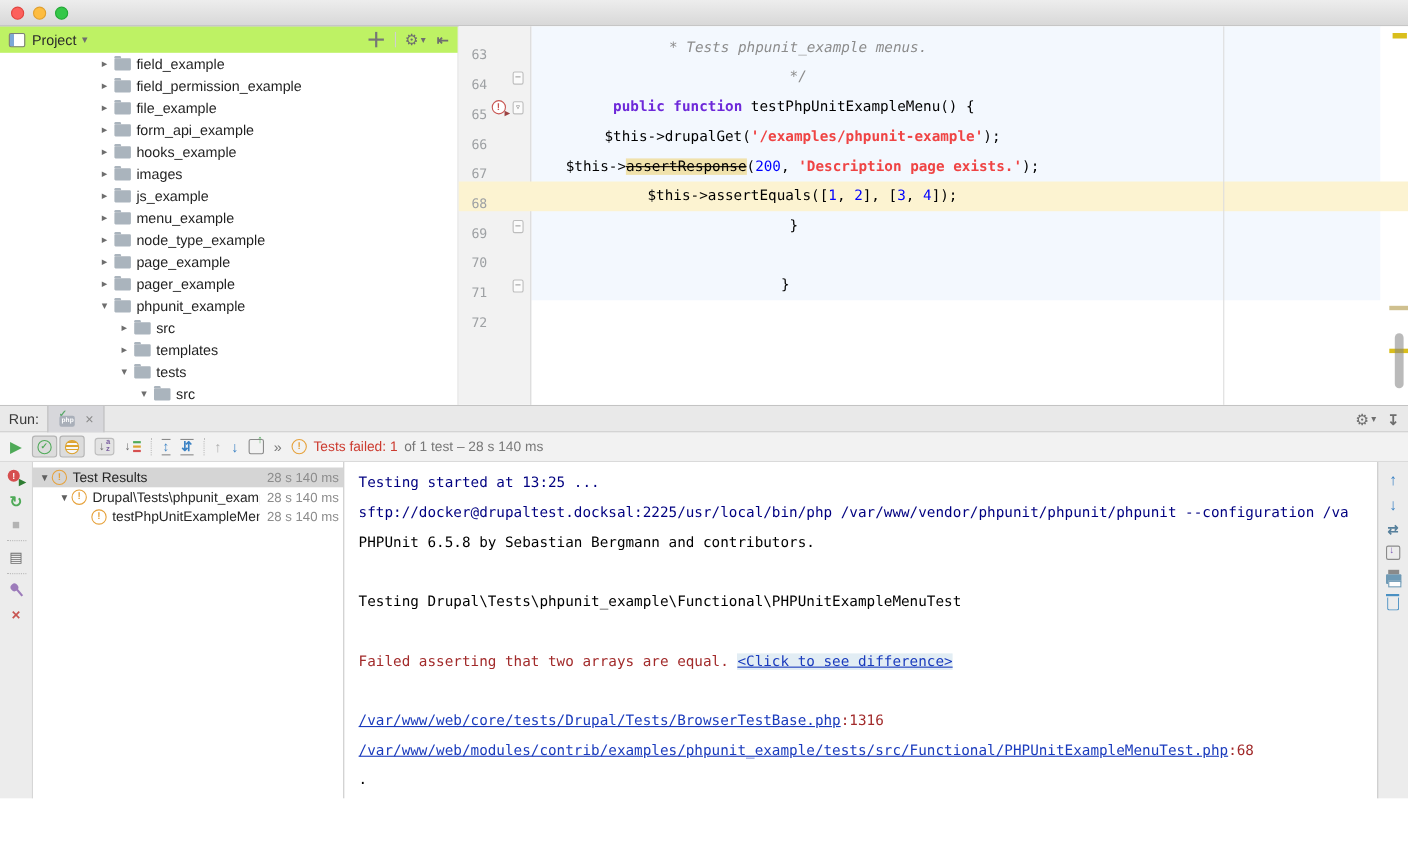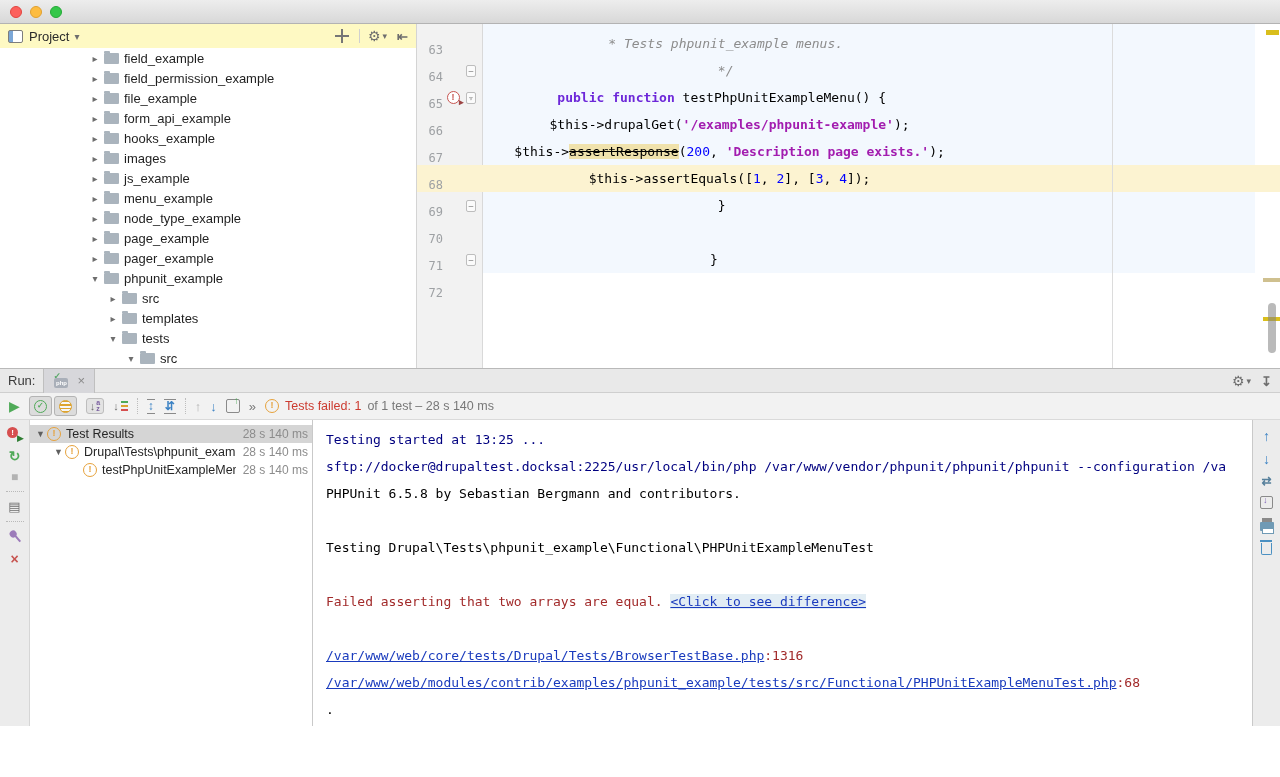--- a/index.html
+++ b/index.html
@@ -18,21 +18,21 @@
   .doc-icon { width:12px; height:15px; background:#fdfdfd; border:1px solid #8e8e8e; border-radius:1px;
               background-image:repeating-linear-gradient(#0000 0 3px,#b7b7b7 3px 4px); background-size:8px 12px;
               background-position:1px 2px; background-repeat:no-repeat; }
   .win-title { font-size:13px; color:#3a3a3a; white-space:nowrap; overflow:hidden; }
 
   
   .main { display:flex; height:344px; }
 
   
   .project-panel { width:417px; background:#fff; border-right:1px solid #d4d4d4; display:flex; flex-direction:column; }
-  .panel-header { height:24px; flex:0 0 24px; background:#fef9c3; display:flex; align-items:center; padding:12px 8px; font-size:13px; color:#2b2b2b; }
+  .panel-header { height:24px; flex:0 0 24px; background:#bef264; display:flex; align-items:center; padding:12px 8px; font-size:13px; color:#2b2b2b; }
   .proj-tool-icon { width:15px; height:13px; border:1px solid #7d7d7d; border-radius:2px; margin-right:6px;
                     background:linear-gradient(to right,#7ba7d7 4px,#fff 4px); }
   .hdr-chev { font-size:10px; color:#6e6e6e; margin-left:5px; }
   .hdr-spacer { flex:1; }
   .crosshair-icon { width:14px; height:14px; position:relative; margin-right:10px; }
   .crosshair-icon::before { content:""; position:absolute; left:0; right:0; top:6px; height:2px; background:#767676; }
   .crosshair-icon::after  { content:""; position:absolute; top:0; bottom:0; left:6px; width:2px; background:#767676; }
   .hdr-sep { width:1px; height:14px; background:#d0d0d0; margin-right:8px; }
   .gear { font-size:14px; color:#6e6e6e; line-height:1; }
   .gear-chev { font-size:9px; color:#6e6e6e; margin:0 10px 0 2px; }
@@ -57,21 +57,21 @@
   .fold-box { width:10px; height:12px; border:1px solid #bdbdbd; background:#fbfbfb; border-radius:2px;
               font-size:9px; line-height:10px; color:#8a8a8a; text-align:center; }
   .fail-mark { width:13px; height:13px; border-radius:50%; border:1.5px solid #c75450; color:#c75450;
                font:bold 9px/10px "Liberation Sans",sans-serif; text-align:center; position:relative; background:#fff;}
   .fail-mark::after { content:"▸"; position:absolute; right:-5px; bottom:-4px; font-size:9px; color:#9c4343; }
   .code-lines { position:absolute; left:66px; top:6px; z-index:3; font:13px/27px "DejaVu Sans Mono",monospace; white-space:pre; }
   .code-line { height:27px;text-align:center; }
   .tok-plain { color:#000; }
   .tok-comment { color:#8c8c8c; font-style:italic; }
   .tok-keyword { color:#6d28d9; font-weight:bold; }
-  .tok-string { color:#a21caf; font-weight:bold; }
+  .tok-string { color:#ef4444; font-weight:bold; }
   .tok-number { color:#0000ff; }
   .tok-deprecated { color:#000; text-decoration:line-through; background:#f0e2ac; }
   .margin-line { position:absolute; left:695px; top:0; height:100%; width:1px; background:#dcdcdc; z-index:3; }
   .scroll-strip { position:absolute; right:0; top:0; width:25px; height:100%; z-index:1; background:#fff; }
   .mark { position:absolute; z-index:4; }
   .mark.y1 { top:6px; right:1px; width:13px; height:5px; background:#d9be1c; }
   .mark.tan { top:254px; right:0; width:17px; height:4px; background:#cfc08f; }
   .mark.y2 { top:293px; right:0; width:17px; height:4px; background:#d9be1c; }
   .ed-thumb { position:absolute; top:279px; right:4px; width:8px; height:50px; border-radius:4px; background:rgba(130,130,130,.55); z-index:5;}
 

